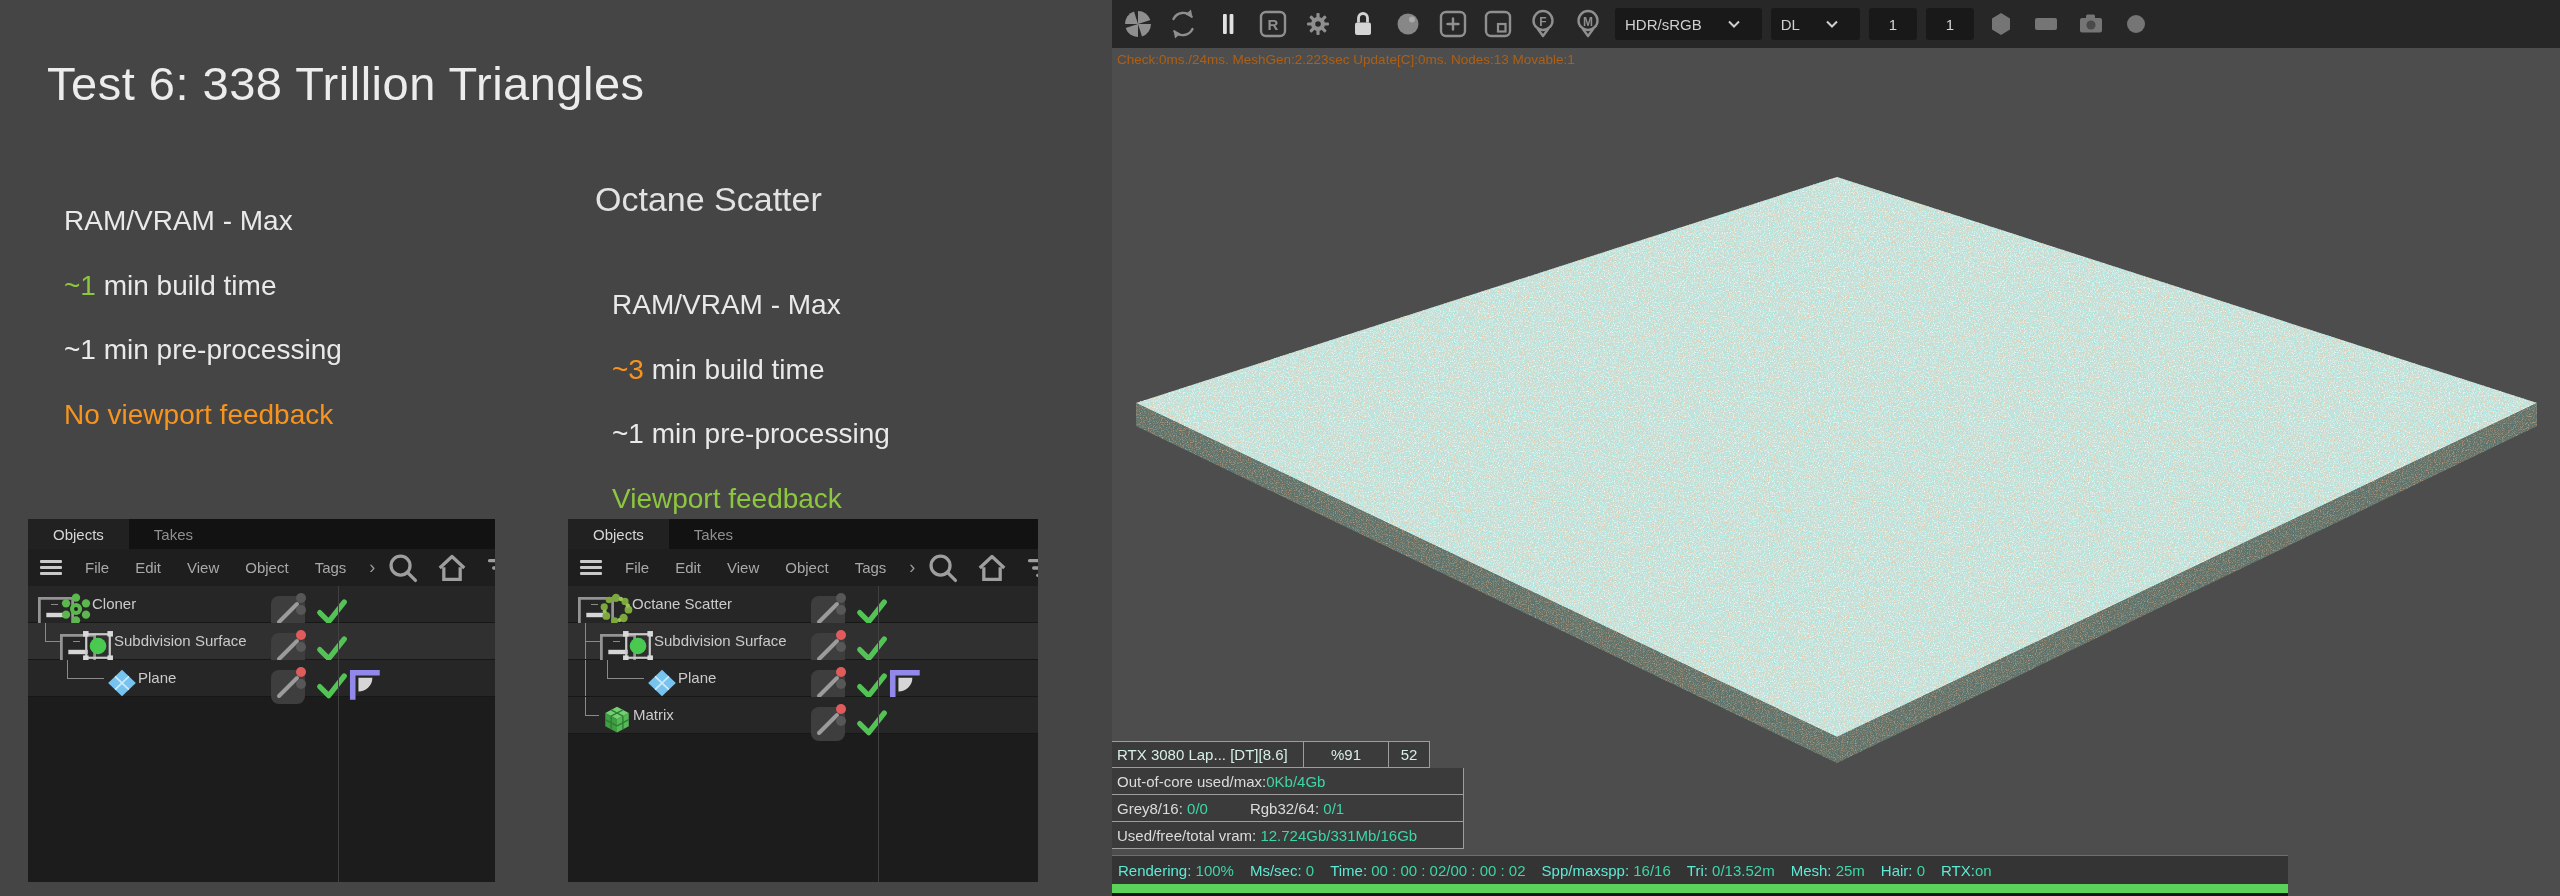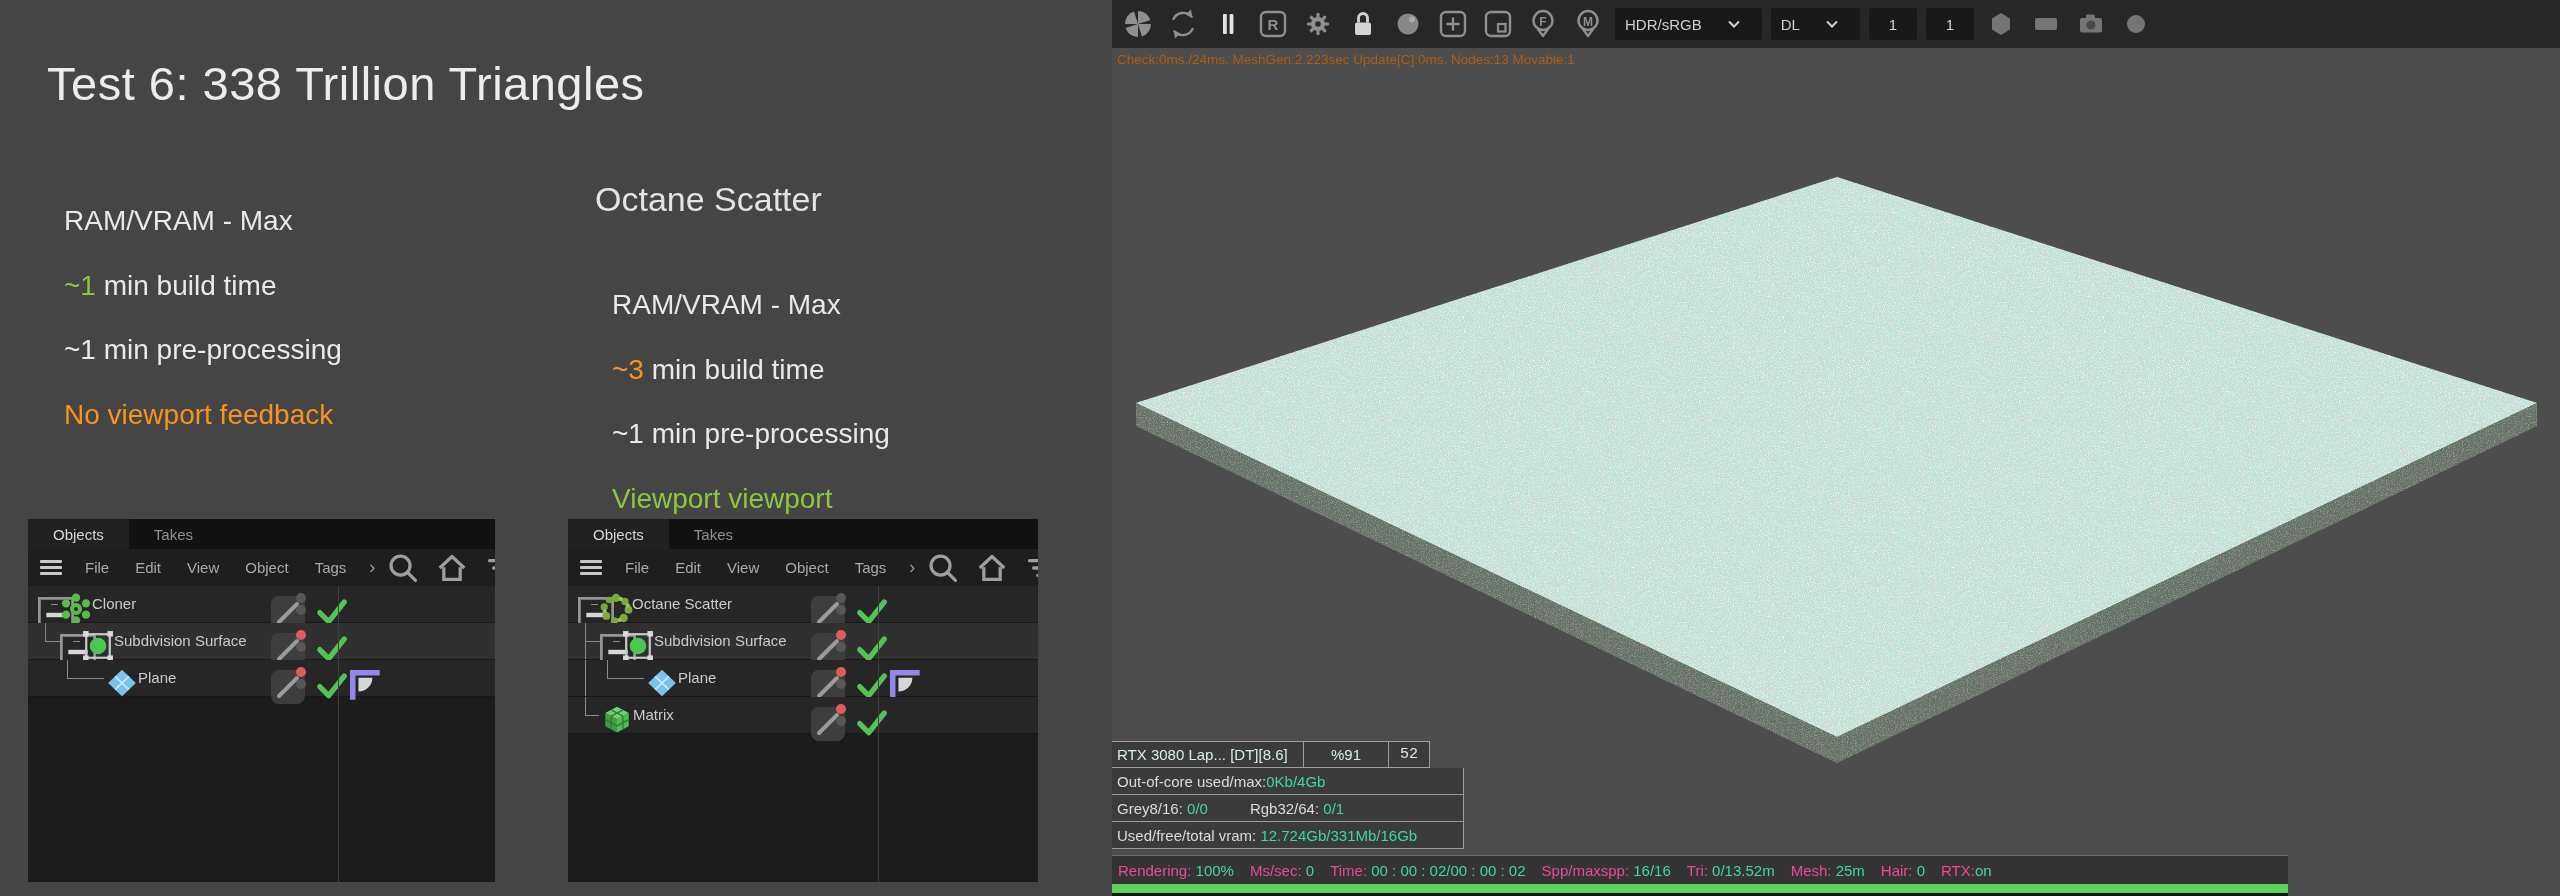--- a/index.html
+++ b/index.html
@@ -55,32 +55,32 @@
        display:flex;align-items:center;justify-content:center;font-size:15px;flex:0 0 auto;}
   .lv-status-orange{position:absolute;left:5px;top:52px;font-size:13.5px;color:var(--status-orange);
                     white-space:nowrap;}
   .lv-render{position:absolute;left:0;top:0;}
   .gpu{position:absolute;left:0;top:741px;font-size:15px;}
   .gpu-r1{display:flex;width:318px;height:27px;background:#3b3b3b;box-sizing:border-box;
           border-top:1px solid #9d9d9d;border-bottom:1px solid #9d9d9d;border-right:1px solid #9d9d9d;
           color:#d6efe8;align-items:center;}
   .gpu-r1 .c1{width:186px;padding-left:5px;border-right:1px solid #9d9d9d;align-self:stretch;display:flex;align-items:center;}
   .gpu-r1 .c2{width:84px;text-align:left;border-right:1px solid #9d9d9d;align-self:stretch;display:flex;align-items:center;justify-content:center;}
-  .gpu-r1 .c3{flex:1;text-align:right;display:flex;align-items:center;justify-content:center;font-family:Liberation Mono, monospace;}
+  .gpu-r1 .c3{flex:1;text-align:right;display:flex;align-items:center;justify-content:center;}
   .gpu-r{width:352px;height:27px;background:#3b3b3b;box-sizing:border-box;
          border-bottom:1px solid #9d9d9d;border-right:1px solid #9d9d9d;
          display:flex;align-items:center;padding-left:5px;}
   .lbl{color:#dbdbdb;white-space:pre;}
   .val{color:var(--teal);white-space:pre;}
   .gap-rgb{margin-left:42px;}
   .render-row{position:absolute;left:0;top:855px;width:1176px;height:29px;background:#343434;
               box-sizing:border-box;border-top:1px solid #6e6e6e;display:flex;align-items:center;
               padding-left:6px;font-size:15px;}
   .render-row .pair{margin-right:16px;white-space:pre;}
-  .render-row .lbl{color:#ec4899;}
+  .render-row .lbl{color:#5eead4;}
   .progress{position:absolute;left:0;top:884px;width:1176px;height:9px;background:#1c3a1c;}
   .progress .fill{height:100%;background:var(--progress-green);}
   .progress-under{position:absolute;left:0;top:893px;width:1176px;height:3px;background:#151515;}
 </style>
 </head>
 <body>
 
 <section class="slide">
   <h1>Test 6: 338 Trillion Triangles</h1>
 
@@ -89,21 +89,21 @@
     <p><span class="acc-green">~1</span><span> min build time</span></p>
     <p>~1 min pre-processing</p>
     <p class="acc-orange">No viewport feedback</p>
   </div>
 
   <div class="col col-right">
     <h2>Octane Scatter</h2>
     <p>RAM/VRAM - Max</p>
     <p><span class="acc-orange">~3</span><span> min build time</span></p>
     <p>~1 min pre-processing</p>
-    <p class="acc-green">Viewport viewport</p>
+    <p class="acc-green">Viewport feedback</p>
   </div>
 
   <div class="om" id="om0">
       <div class="om-tabs">
         <div class="om-tab active">Objects</div>
         <div class="om-tab">Takes</div>
       </div>
       <div class="om-menu">
         <span class="ham">
           <i></i>

